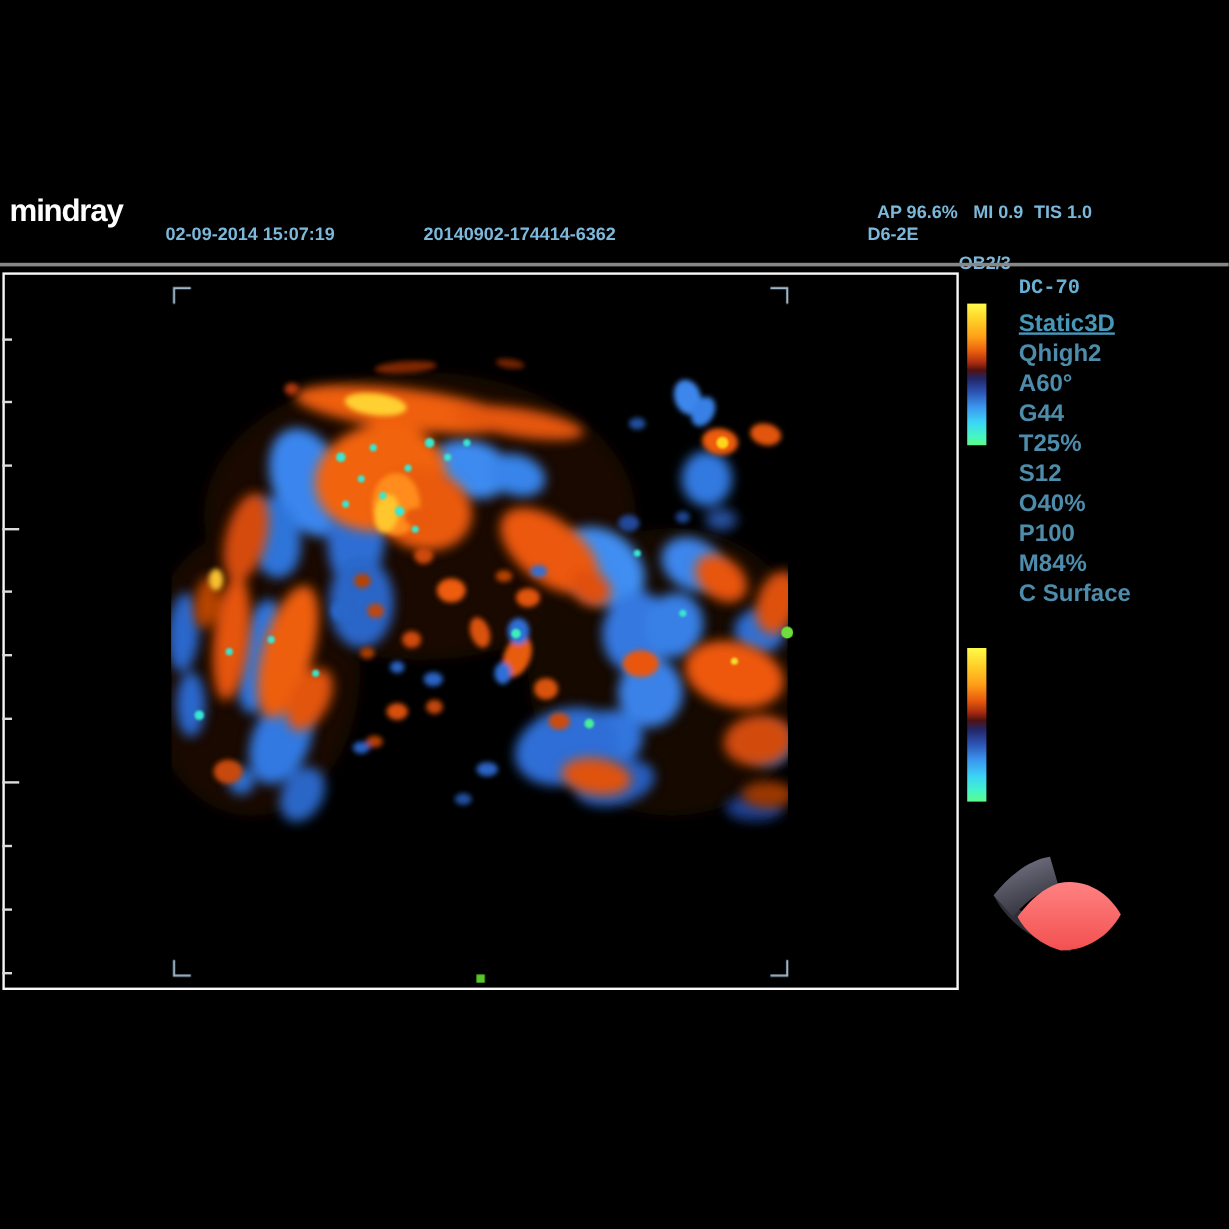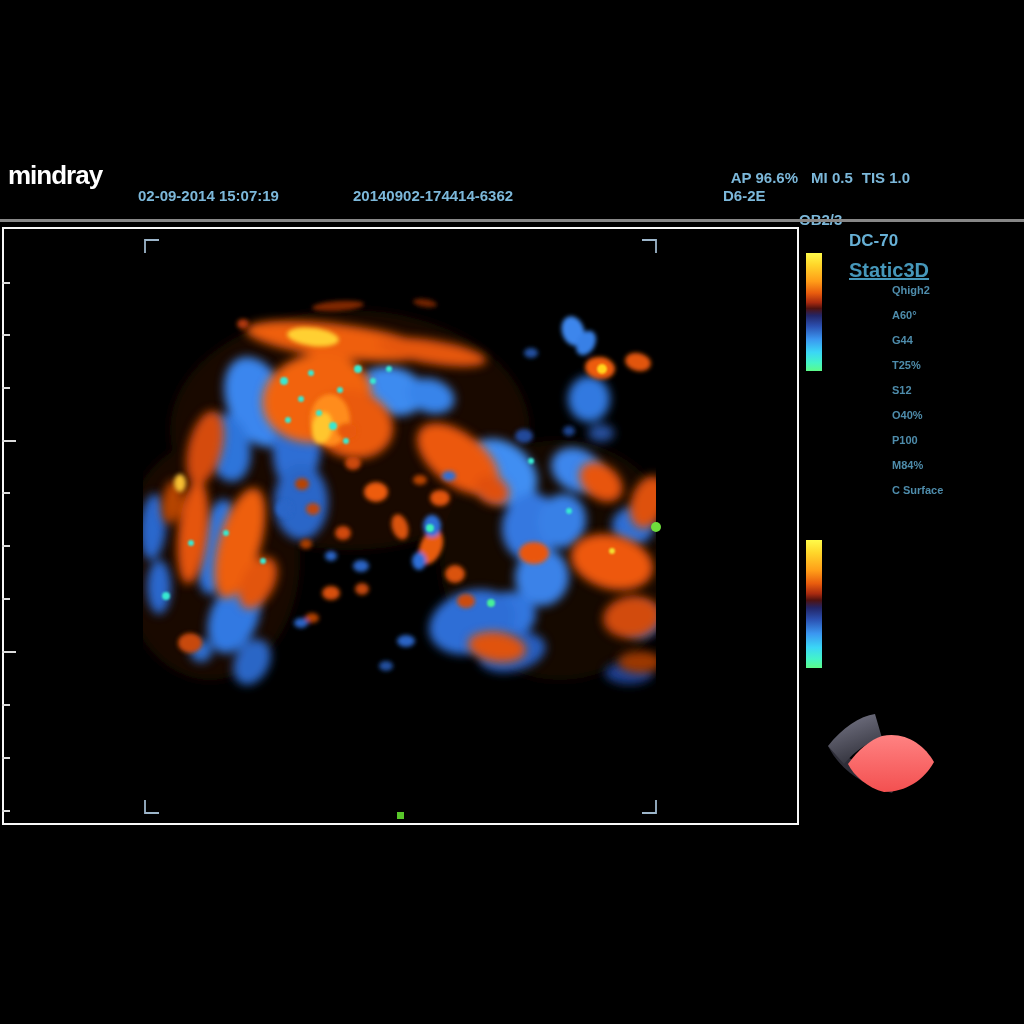--- a/index.html
+++ b/index.html
@@ -16,39 +16,39 @@
   .apline .gap2{margin-left:9px;}
   .probe{left:723px;top:187px;}
   .preset{left:799px;top:187px;margin-top:24px;}
   .sep{left:0;top:219px;width:1024px;height:3px;background:#878787;}
   
   .image-box{left:2px;top:227px;width:793px;height:594px;border:2px solid #f8f8f8;background:#000;}
   .render{position:absolute;left:0;top:0;width:793px;height:594px;}
   .tick{position:absolute;left:-2px;width:8px;height:2px;background:#dcdcdc;}
   .tick.long{width:14px;}
   
-  .model{left:849px;top:231px;font-size:17px;font-weight:700;color:#67b0d5;}
+  .model{left:849px;top:231px;font-size:17px;font-weight:700;color:#67b0d5;font-family:Liberation Mono, monospace;}
   .mode{left:849px;top:259px;font-size:20px;font-weight:700;color:#4697ba;text-decoration:underline;cursor:pointer;}
-  .param{position:absolute;left:849px;font-size:11px;font-weight:700;color:#4e8cab;margin-left:43px;}
+  .param{position:absolute;left:849px;font-size:20px;font-weight:700;color:#4e8cab;}
   .cbar{position:absolute;left:806px;width:16px;
     background:linear-gradient(180deg,#fffb4a 0%,#ffd62a 10%,#ff9d18 24%,#e85c0e 34%,
       #a72a10 42%,#4f1210 47%,#232566 53%,#2b50b0 62%,#3b96f0 73%,#3bd6f6 84%,
       #44f4c8 93%,#5cfb8a 100%);}
   .cbar1{top:253px;height:118px;}
   .cbar2{top:540px;height:128px;}
   .probe-icon{left:820px;top:700px;width:130px;height:105px;}
 </style>
 </head>
 <body>
 
 <div class="abs logo">mindray</div>
 <div class="abs hdr dt">02-09-2014 15:07:19</div>
 <div class="abs hdr eid">20140902-174414-6362</div>
 <div class="abs hdr apline">
-  <span>AP 96.6%</span><span class="gap1">MI 0.5</span><span class="gap2">TIS 1.0</span>
+  <span>AP 96.6%</span><span class="gap1">MI 0.9</span><span class="gap2">TIS 1.0</span>
 </div>
 <div class="abs hdr probe">D6-2E</div>
 <div class="abs hdr preset">OB2/3</div>
 <div class="abs sep"></div>
 
 <div class="abs image-box">
 
   <div class="tick" style="top:53px"></div>
   <div class="tick" style="top:105px"></div>
   <div class="tick" style="top:158px"></div>

